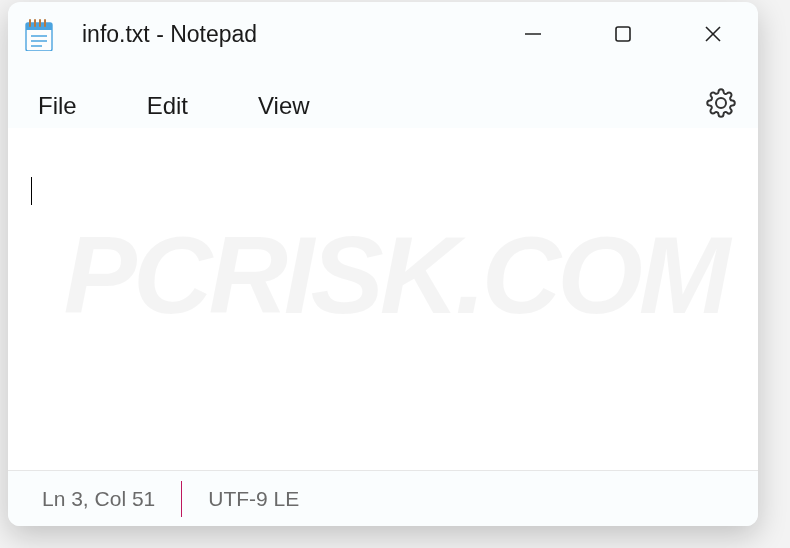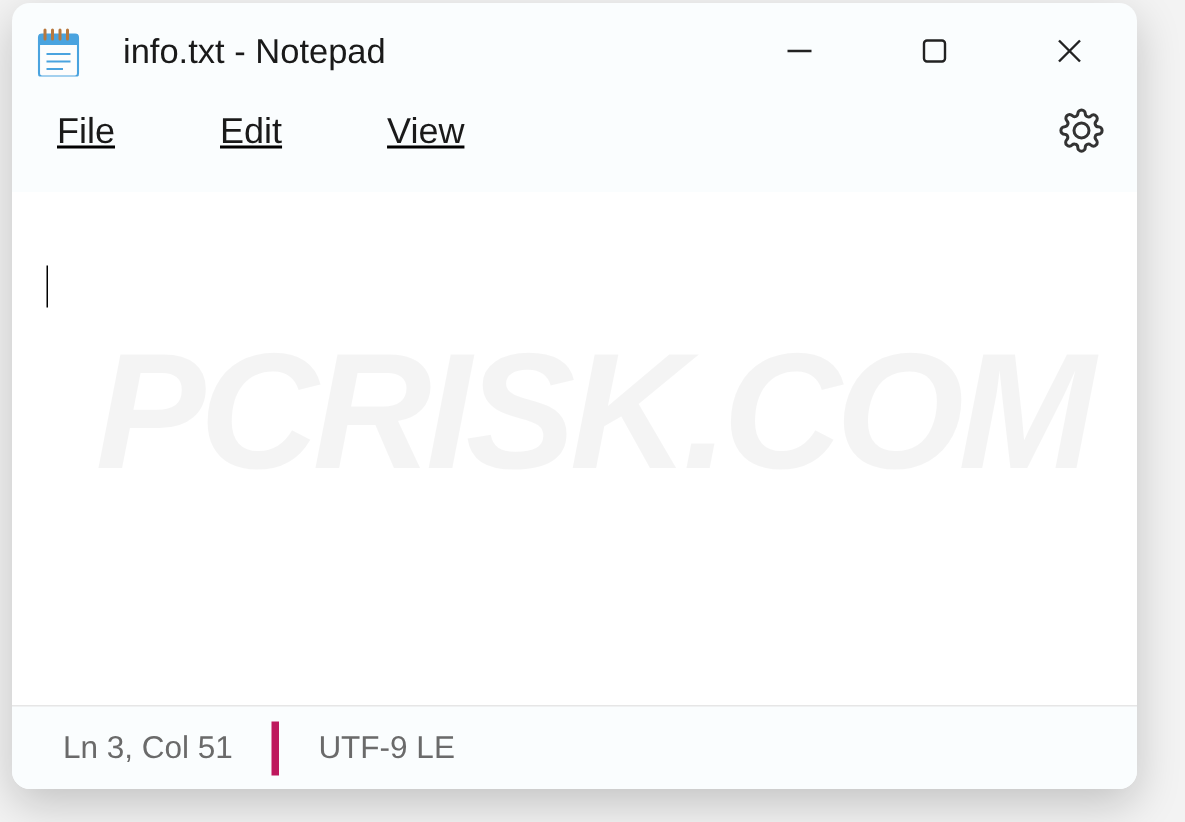--- a/index.html
+++ b/index.html
@@ -51,23 +51,22 @@
       width: 90px;
       height: 100%;
       display: flex;
       align-items: center;
       justify-content: center;
       color: #222;
     }
     .menubar {
       height: 62px;
       display: flex;
-      align-items: flex-start;
+      align-items: flex-end;
       padding: 0 16px;
-      text-decoration: underline;
     }
     .menu-item {
       font-size: 24px;
       color: #1a1a1a;
       padding: 8px 14px;
       margin-right: 42px;
       border-radius: 4px;
     }
     .spacer { flex: 1; }
     .settings-btn {
@@ -100,21 +99,21 @@
       height: 56px;
       display: flex;
       align-items: center;
       font-size: 21px;
       color: #6a6a6a;
       border-top: 1px solid #e6e6e6;
       background: #fafdfe;
     }
     .status-cell {
       padding: 0 26px;
-      border-right: 5px solid #be185d;
+      border-right: 1px solid #be185d;
       height: 36px;
       display: flex;
       align-items: center;
     }
     .status-cell.first { padding-left: 34px; }
     .status-cell.grow { flex: 1; }
     .status-cell:last-child { border-right: none; }
     
     .watermark {
       position: absolute;

